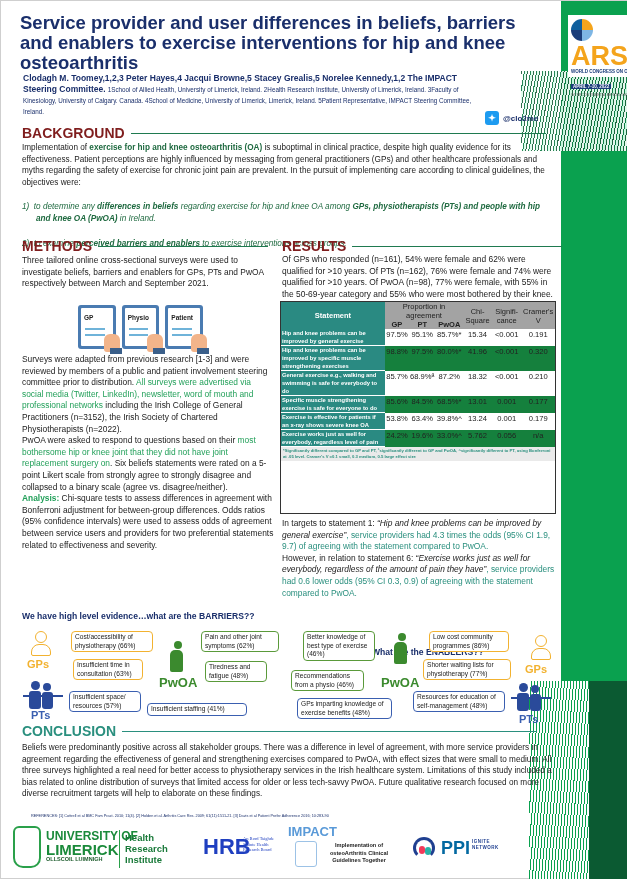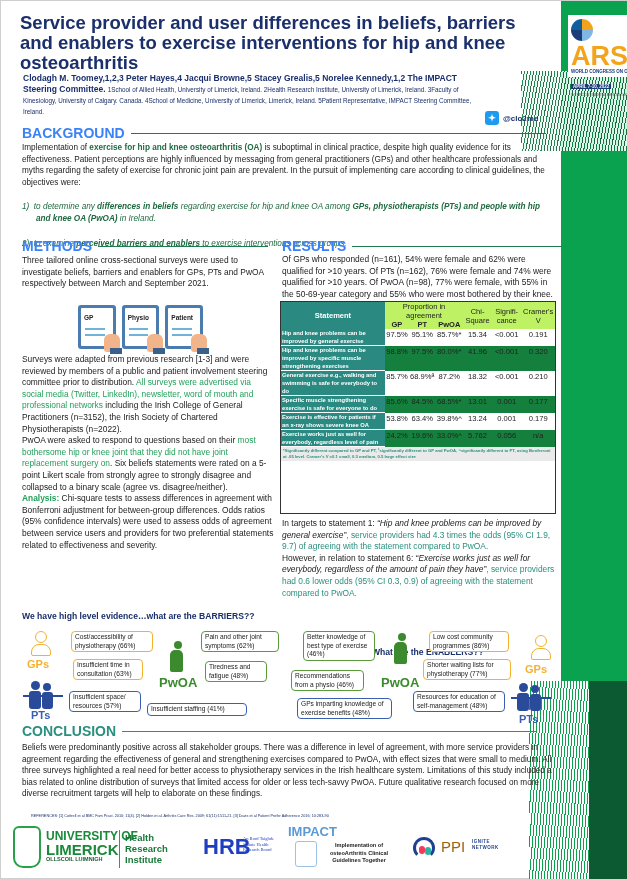--- a/index.html
+++ b/index.html
@@ -18,21 +18,21 @@
 .oarsi .yr{position:absolute;right:2px;top:4px;font-size:9px;font-weight:bold;color:#1a3d7a;writing-mode:vertical-rl;transform:rotate(180deg);}
 .oarsi .l1{font-size:4.5px;font-weight:bold;color:#1a3d7a;white-space:nowrap;}
 .oarsi .l2{font-size:4.5px;color:#fff;background:#1a3d7a;display:inline-block;padding:0 2px;font-weight:bold;margin-top:1px;}
 .oarsi .l3{font-size:3.5px;color:#555;white-space:nowrap;margin-top:1px;}
 .title{position:absolute;left:19px;top:12px;width:510px;font-size:18.5px;font-weight:bold;color:#1a2f6b;line-height:20px;}
 .authors{position:absolute;left:22px;top:72px;width:470px;font-size:7.5px;color:#1a2f6b;line-height:11px;}
 .authors b{font-size:8.5px;}
 .authors .aff{font-size:6.3px;}
 .twitter{position:absolute;left:484px;top:110px;display:flex;align-items:center;gap:4px;font-size:8px;font-weight:bold;color:#1a2f6b;}
 .twitter .tw-icon{width:14px;height:14px;border-radius:3px;background:#1d9bf0;color:#fff;font-size:9px;line-height:14px;text-align:center;}
-.sec-h{position:absolute;font-size:14px;font-weight:bold;color:#3b82f6;display:flex;align-items:center;gap:6px;}
+.sec-h{position:absolute;font-size:14px;font-weight:bold;color:#7f1d1d;display:flex;align-items:center;gap:6px;}
 .sec-h .rule{height:1px;background:#1f7a50;}
 .sec-h.teal{color:#2a8f7e;}
 .sec-h.teal .rule{background:#2a8f7e;}
 .bg-text{position:absolute;left:21px;top:141px;width:530px;font-size:8.2px;line-height:11.5px;color:#222;}
 .bg-text b{color:#1f6a40;}
 .obj{position:absolute;left:21px;width:530px;font-size:8.2px;line-height:11.5px;color:#1f6a40;font-style:italic;}
 .obj b{font-style:italic;}
 .methods-text{position:absolute;left:21px;width:252px;font-size:8.4px;line-height:11.6px;color:#222;}
 .green{color:#23a05a;}
 .surveys{position:absolute;left:77px;top:250px;width:125px;height:46px;display:flex;gap:6px;}
@@ -40,21 +40,21 @@
 .survey .paper{background:#fff;width:100%;height:100%;border-radius:1px;position:relative;}
 .survey .lbl{position:absolute;left:3px;top:6px;font-size:6.5px;font-weight:bold;color:#222;}
 .survey .ln{position:absolute;left:4px;right:8px;height:1.5px;background:#6fb3d9;}
 .survey .hand{position:absolute;right:-4px;bottom:-3px;width:16px;height:18px;background:#f2b48a;border-radius:6px 6px 3px 3px;}
 .survey .cuff{position:absolute;right:-6px;bottom:-5px;width:12px;height:6px;background:#3a5f8a;}
 .results-text{position:absolute;left:281px;top:253px;width:275px;font-size:8.4px;line-height:11.5px;color:#222;}
 .table-box{position:absolute;left:279px;top:300px;width:276px;height:213px;border:1.5px solid #333;background:#fff;}
 .table-cap{font-size:8.2px;font-weight:bold;color:#2a8f7e;line-height:11.5px;padding:0 2px;background:#eaeaea;height:38px;}
 table.t1{border-collapse:collapse;width:100%;font-family:"Liberation Sans",sans-serif;}
 table.t1 td,table.t1 th{font-size:7.5px;padding:0 1px;}
-table.t1 th{background:#bef264;color:#222;font-weight:normal;text-align:center;line-height:9px;}
+table.t1 th{background:#a3a3a3;color:#222;font-weight:normal;text-align:center;line-height:9px;}
 table.t1 th.stmt{background:#2a8a82;color:#fff;font-weight:bold;}
 table.t1 th.sub{font-weight:bold;}
 table.t1 td.stmt{background:#2a8a82;color:#fff;font-weight:bold;font-size:5.8px;line-height:8px;text-align:left;border-bottom:1px solid #fff;width:104px;}
 table.t1 td.v{text-align:center;vertical-align:top;padding-top:1px;font-size:7.6px;}
 table.t1 tr.alt td.v{background:#15803d;}
 .tfoot{font-size:4.2px;color:#2a8f7e;font-weight:bold;line-height:6px;background:#eaeaea;padding:1px 2px;}
 .interp{position:absolute;left:281px;top:517px;width:275px;font-size:8.4px;line-height:11.6px;color:#222;}
 .interp i{font-weight:normal;}
 .teal-t{color:#2a8f7e;}
 .be-title{position:absolute;font-size:8.6px;font-weight:bold;color:#1a2f6b;}
@@ -86,21 +86,21 @@
 .ul-sep{position:absolute;left:106px;top:6px;width:1px;height:38px;background:#2aa04a;}
 .hri{position:absolute;left:112px;top:8px;font-size:9.5px;font-weight:bold;color:#1a7a3a;line-height:11px;}
 .hrb{position:absolute;left:190px;top:10px;font-size:22px;font-weight:bold;color:#1f3fc0;font-family:"Liberation Sans",sans-serif;}
 .hrb-t{position:absolute;left:230px;top:12px;font-size:4.5px;color:#1f3fc0;line-height:5.5px;font-family:"Liberation Serif",serif;}
 .impact-h{position:absolute;left:275px;top:0px;font-size:13px;font-weight:bold;color:#5a9ad8;}
 .impact-fig{position:absolute;left:282px;top:17px;width:22px;height:26px;border:1px solid #9cc2e6;border-radius:3px;}
 .impact-t{position:absolute;left:310px;top:18px;font-size:5.6px;color:#222;line-height:7.5px;text-align:center;width:72px;font-weight:bold;}
 .ppi-ico{position:absolute;left:400px;top:13px;width:22px;height:22px;border-radius:50%;border:3px solid #1f3f90;border-bottom-color:transparent;}
 .ppi-ico .d1{position:absolute;left:3px;top:6px;width:6px;height:8px;background:#f23a5a;border-radius:3px;}
 .ppi-ico .d2{position:absolute;left:9px;top:7px;width:6px;height:8px;background:#29b2a6;border-radius:3px;}
-.ppi{position:absolute;left:428px;top:14px;font-size:15px;font-weight:normal;color:#a16207;}
+.ppi{position:absolute;left:428px;top:14px;font-size:18px;font-weight:bold;color:#0369a1;}
 .ppi-s{position:absolute;left:459px;top:15px;font-size:4.5px;color:#1f3f90;line-height:6px;font-weight:bold;letter-spacing:.5px;}
 </style>
 </head>
 <body>
 
 <div class="poster">
   <div class="deco-right"></div>
   <div class="deco-lines"></div>
   <div class="deco-lines2"></div>
   <div class="deco-dark"></div>

